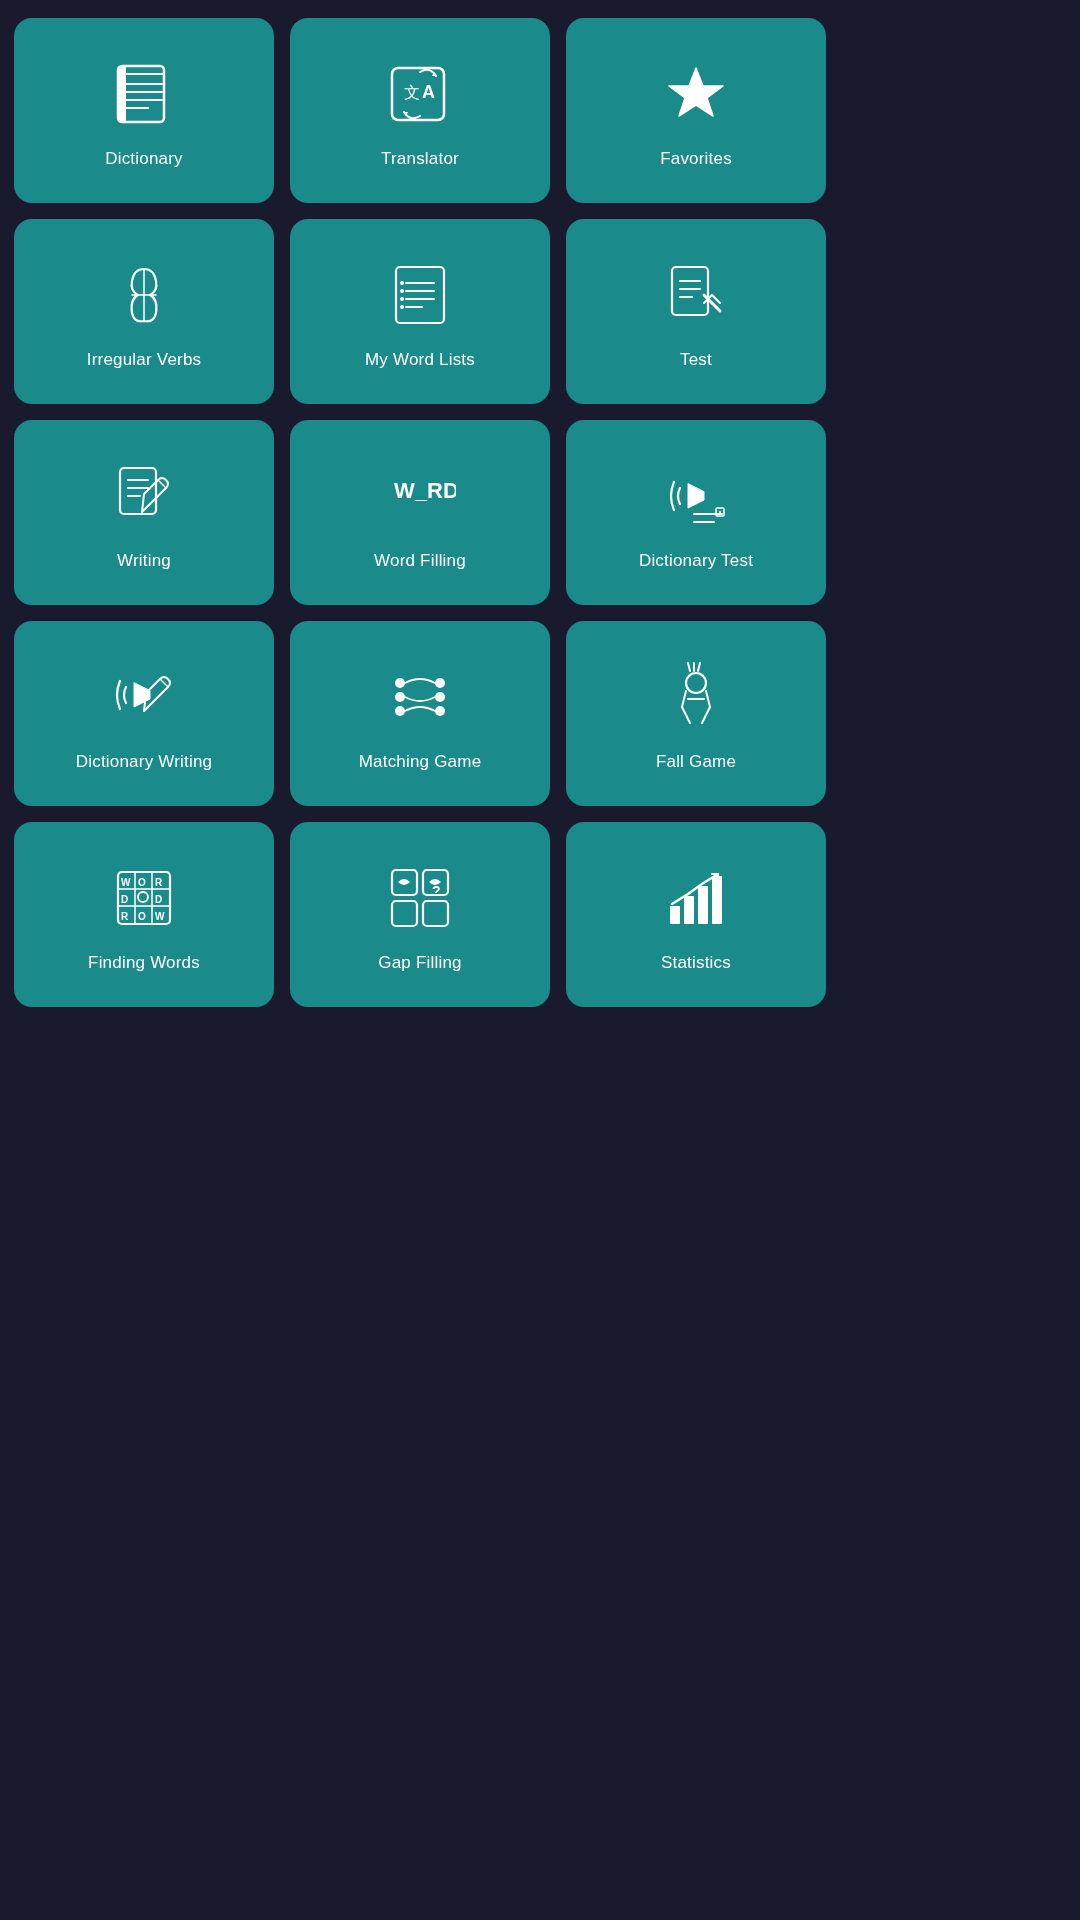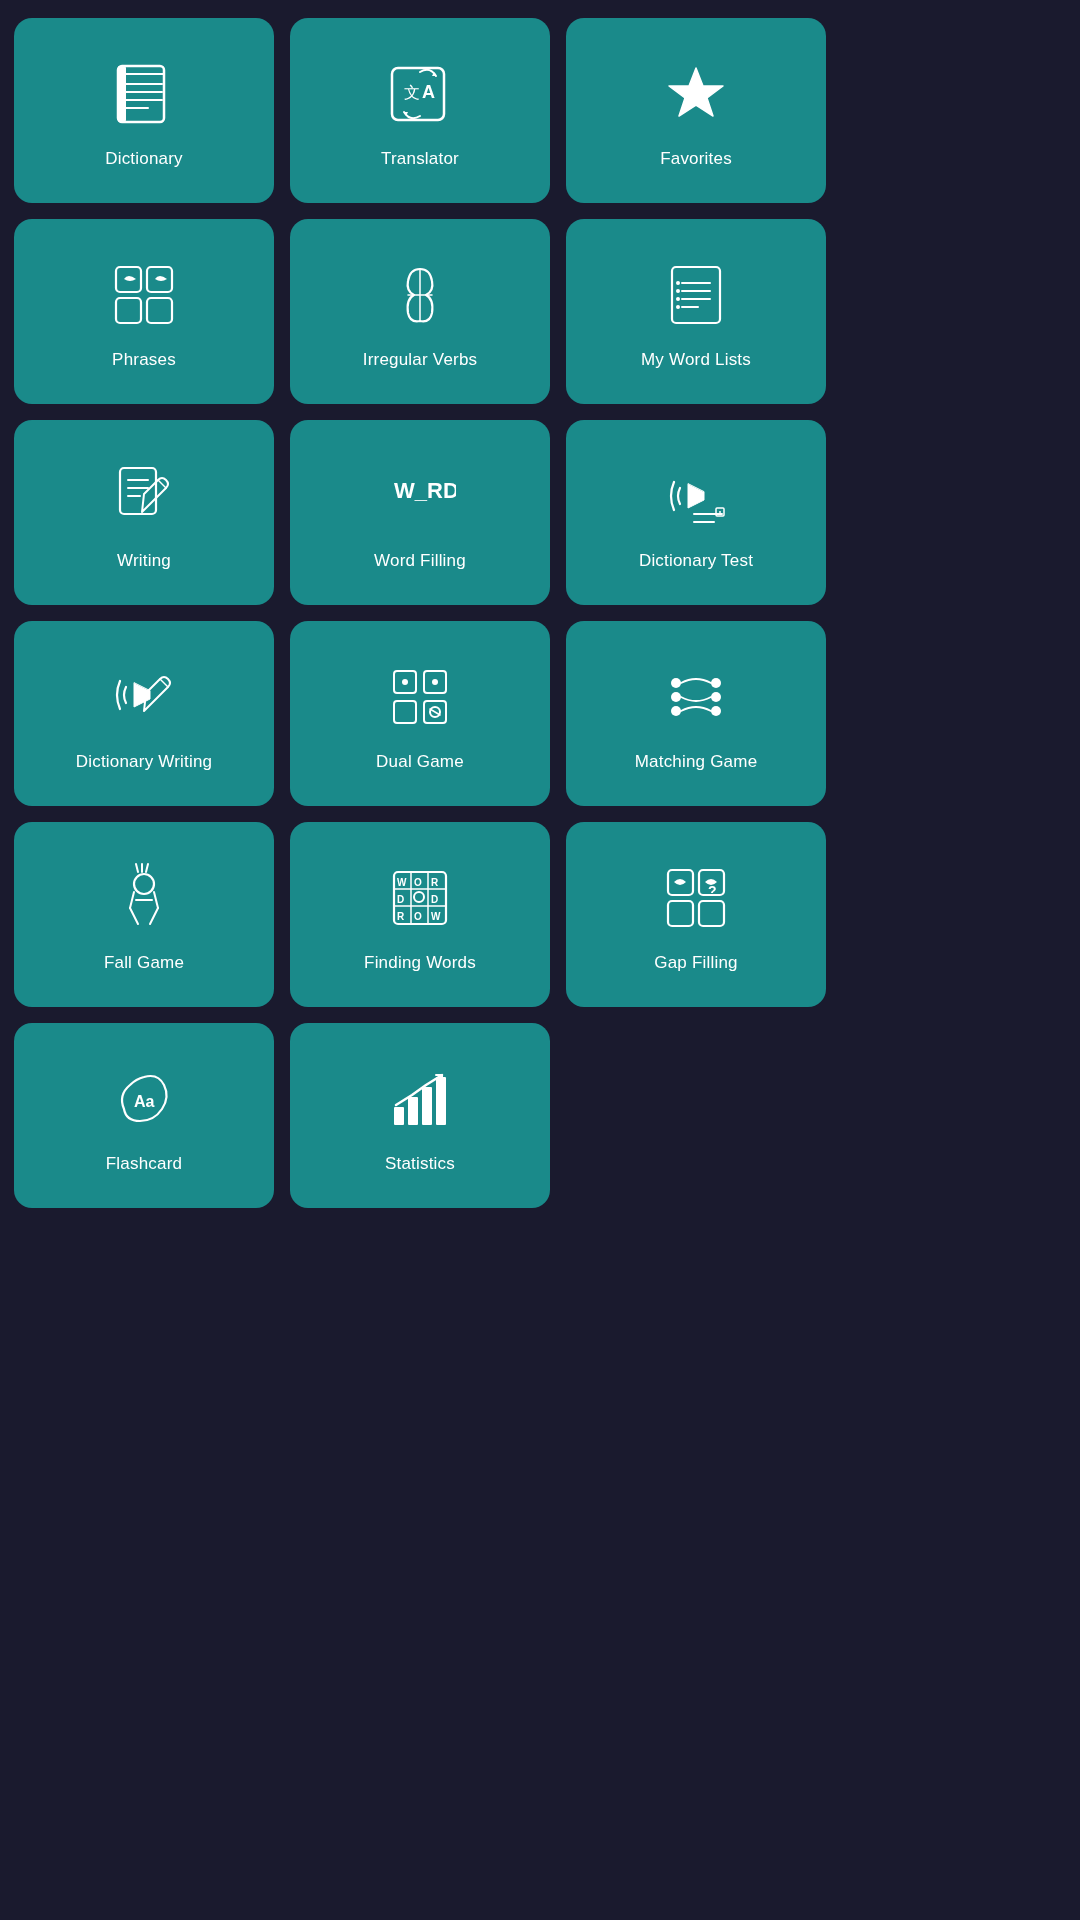--- a/index.html
+++ b/index.html
@@ -91,33 +91,20 @@
 
   <div class="tile">
     <div class="tile-icon">
       <svg viewBox="0 0 72 72">
         <polygon points="36,10 43,28 63,28 47,40 53,58 36,47 19,58 25,40 9,28 29,28" fill="white" stroke="white" stroke-width="1.5"></polygon>
       </svg>
     </div>
     <span class="tile-label">Favorites</span>
   </div>
 
-  <div class="tile">
-    <div class="tile-icon">
-      <svg viewBox="0 0 72 72">
-        <rect x="8" y="8" width="25" height="25" rx="4" stroke-width="2.2"></rect>
-        <rect x="39" y="8" width="25" height="25" rx="4" stroke-width="2.2"></rect>
-        <rect x="8" y="39" width="25" height="25" rx="4" stroke-width="2.2"></rect>
-        <rect x="39" y="39" width="25" height="25" rx="4" stroke-width="2.2"></rect>
-        <path d="M16 20 Q20 14 28 20 Q22 24 16 20Z" fill="white" stroke="none"></path>
-        <path d="M47 20 Q51 14 59 20 Q53 24 47 20Z" fill="white" stroke="none"></path>
-      </svg>
-    </div>
-    <span class="tile-label">Phrases</span>
-  </div>
 
   <div class="tile">
     <div class="tile-icon">
       <svg viewBox="0 0 72 72">
         <path d="M36 10 Q46 10 48 22 Q50 32 42 36 Q50 40 48 54 Q46 64 36 62 Q26 64 24 54 Q22 40 30 36 Q22 32 24 22 Q26 10 36 10Z" stroke-width="2.2" fill="none"></path>
         <line x1="36" y1="10" x2="36" y2="62" stroke-width="1.5"></line>
         <line x1="24" y1="36" x2="48" y2="36" stroke-width="1.5"></line>
       </svg>
     </div>
     <span class="tile-label">Irregular Verbs</span>
@@ -134,20 +121,33 @@
         <line x1="22" y1="48" x2="38" y2="48" stroke-width="2"></line>
         <circle cx="18" cy="24" r="2" fill="white" stroke="none"></circle>
         <circle cx="18" cy="32" r="2" fill="white" stroke="none"></circle>
         <circle cx="18" cy="40" r="2" fill="white" stroke="none"></circle>
         <circle cx="18" cy="48" r="2" fill="white" stroke="none"></circle>
       </svg>
     </div>
     <span class="tile-label">My Word Lists</span>
   </div>
 
+  <div class="tile">
+    <div class="tile-icon">
+      <svg viewBox="0 0 72 72">
+        <rect x="12" y="8" width="36" height="48" rx="4" stroke-width="2.2"></rect>
+        <line x1="20" y1="22" x2="40" y2="22" stroke-width="2"></line>
+        <line x1="20" y1="30" x2="40" y2="30" stroke-width="2"></line>
+        <line x1="20" y1="38" x2="32" y2="38" stroke-width="2"></line>
+        <path d="M44 36 L60 52" stroke-width="3" stroke-linecap="round"></path>
+        <path d="M44 44 L52 36 L60 44" fill="none" stroke-width="2"></path>
+      </svg>
+    </div>
+    <span class="tile-label">Test</span>
+  </div>
 
   <div class="tile">
     <div class="tile-icon">
       <svg viewBox="0 0 72 72">
         <rect x="12" y="8" width="36" height="46" rx="4" stroke-width="2.2"></rect>
         <line x1="20" y1="20" x2="40" y2="20" stroke-width="2"></line>
         <line x1="20" y1="28" x2="40" y2="28" stroke-width="2"></line>
         <line x1="20" y1="36" x2="32" y2="36" stroke-width="2"></line>
         <path d="M44 42 L58 28 Q62 24 58 20 Q54 16 50 20 L36 34 L34 52 L44 42Z" stroke-width="2" fill="none"></path>
         <line x1="50" y1="20" x2="58" y2="28" stroke-width="1.5"></line>
@@ -187,35 +187,20 @@
         <path d="M12 20 Q6 34 12 48" stroke-width="2.2" fill="none"></path>
         <polygon points="26,22 26,46 42,38 42,30" fill="white" stroke="white" stroke-width="1"></polygon>
         <path d="M46 40 L60 26 Q64 22 60 18 Q56 14 52 18 L38 32 L36 50 L46 40Z" stroke-width="2" fill="none"></path>
         <line x1="52" y1="18" x2="60" y2="26" stroke-width="1.5"></line>
       </svg>
     </div>
     <span class="tile-label">Dictionary Writing</span>
   </div>
 
 
-  <div class="tile">
-    <div class="tile-icon">
-      <svg viewBox="0 0 72 72">
-        <rect x="10" y="10" width="22" height="22" rx="3" stroke-width="2"></rect>
-        <rect x="40" y="10" width="22" height="22" rx="3" stroke-width="2"></rect>
-        <rect x="10" y="40" width="22" height="22" rx="3" stroke-width="2"></rect>
-        <rect x="40" y="40" width="22" height="22" rx="3" stroke-width="2"></rect>
-        <circle cx="21" cy="21" r="3" fill="white" stroke="none"></circle>
-        <circle cx="51" cy="21" r="3" fill="white" stroke="none"></circle>
-        <circle cx="51" cy="51" r="5" fill="none" stroke="white" stroke-width="2"></circle>
-        <line x1="46" y1="48" x2="56" y2="54" stroke-width="1.5"></line>
-      </svg>
-    </div>
-    <span class="tile-label">Dual Game</span>
-  </div>
 
   <div class="tile">
     <div class="tile-icon">
       <svg viewBox="0 0 72 72">
         <circle cx="16" cy="22" r="5" fill="white" stroke="none"></circle>
         <circle cx="16" cy="36" r="5" fill="white" stroke="none"></circle>
         <circle cx="16" cy="50" r="5" fill="white" stroke="none"></circle>
         <circle cx="56" cy="22" r="5" fill="white" stroke="none"></circle>
         <circle cx="56" cy="36" r="5" fill="white" stroke="none"></circle>
         <circle cx="56" cy="50" r="5" fill="white" stroke="none"></circle>
@@ -275,29 +260,20 @@
         <rect x="8" y="39" width="25" height="25" rx="4" stroke-width="2.2" fill="none"></rect>
         <rect x="39" y="39" width="25" height="25" rx="4" stroke-width="2.2" fill="none"></rect>
         <path d="M14 20 Q20 14 26 20 Q20 26 14 20Z" fill="white" stroke="none"></path>
         <path d="M45 20 Q51 14 57 20 Q51 26 45 20Z" fill="white" stroke="none"></path>
         <text x="48" y="34" font-size="14" fill="white" stroke="none" font-family="Arial" font-weight="600">?</text>
       </svg>
     </div>
     <span class="tile-label">Gap Filling</span>
   </div>
 
-  <div class="tile">
-    <div class="tile-icon">
-      <svg viewBox="0 0 72 72">
-        <path d="M36 14 Q50 10 56 22 Q62 34 54 46 Q46 58 32 58 Q18 58 16 46 Q10 32 22 22 Q28 16 36 14Z" stroke-width="2.2" fill="none"></path>
-        <text x="26" y="44" font-size="16" fill="white" stroke="none" font-family="Arial" font-weight="600">Aa</text>
-      </svg>
-    </div>
-    <span class="tile-label">Flashcard</span>
-  </div>
 
   <div class="tile">
     <div class="tile-icon">
       <svg viewBox="0 0 72 72">
         <rect x="10" y="44" width="10" height="18" rx="1" fill="white" stroke="none"></rect>
         <rect x="24" y="34" width="10" height="28" rx="1" fill="white" stroke="none"></rect>
         <rect x="38" y="24" width="10" height="38" rx="1" fill="white" stroke="none"></rect>
         <rect x="52" y="14" width="10" height="48" rx="1" fill="white" stroke="none"></rect>
         <path d="M12 42 L28 32 L42 22 L58 12" stroke-width="2.5" fill="none" stroke="white"></path>
         <polyline points="52,12 58,12 58,18" fill="none" stroke="white" stroke-width="2"></polyline>

